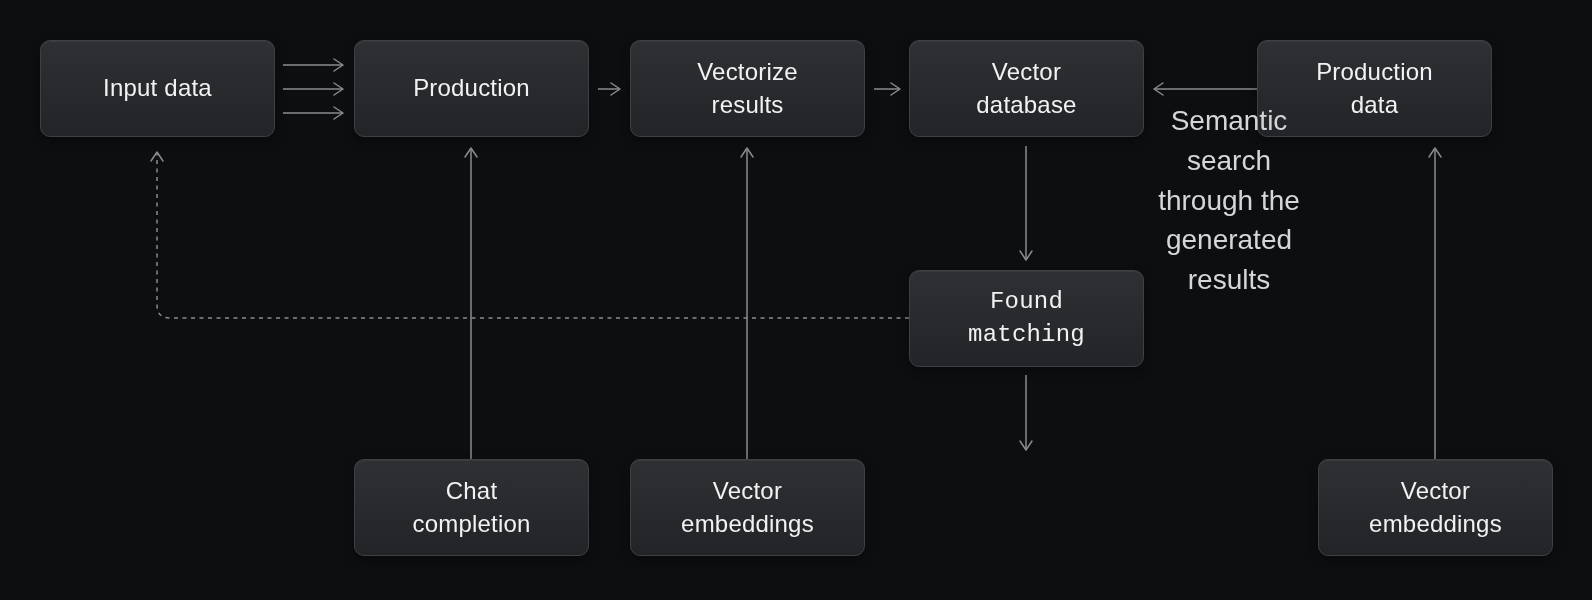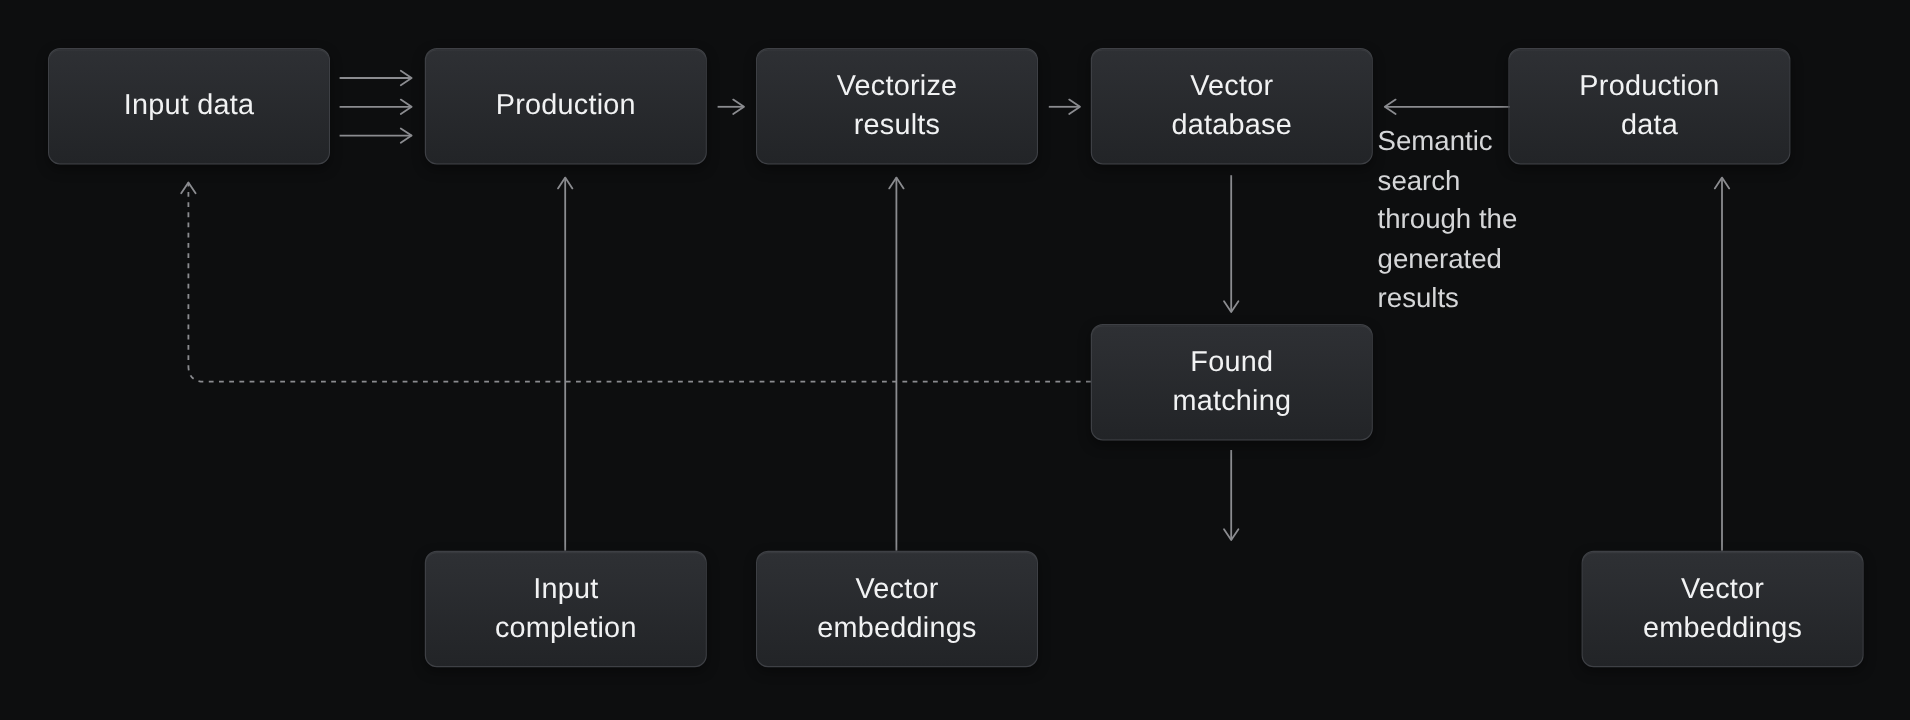--- a/index.html
+++ b/index.html
@@ -42,22 +42,23 @@
     color: var(--box-text, #f1f2f3);
     font-size: 24px;
     line-height: 1.35;
     text-align: center;
     white-space: pre-line;
     letter-spacing: 0.2px;
   }
   .note {
     position: absolute;
     color: var(--note-text, #d5d6d8);
-    font-size: 23px;
+    font-size: 28px;
     line-height: 1.42;
+    text-align: center;
     white-space: pre-line;
   }
 </style>
 </head>
 <body>
 
 <div class="canvas">
 
   <svg class="edges" viewBox="0 0 1592 600" xmlns="http://www.w3.org/2000/svg">
 
@@ -128,27 +129,27 @@
   </div>
   <div class="node" style="left:909px; top:40px;">
     <span class="node-label">Vector
 database</span>
   </div>
   <div class="node" style="left:1257px; top:40px;">
     <span class="node-label">Production
 data</span>
   </div>
 
-  <div class="node" style="left:909px; top:270px;">
+  <div class="node" style="left:909px; top:270px;font-family:Liberation Mono, monospace;">
     <span class="node-label">Found
 matching</span>
   </div>
 
   <div class="node" style="left:354px; top:459px;">
-    <span class="node-label">Input
+    <span class="node-label">Chat
 completion</span>
   </div>
   <div class="node" style="left:630px; top:459px;">
     <span class="node-label">Vector
 embeddings</span>
   </div>
   <div class="node" style="left:1318px; top:459px;">
     <span class="node-label">Vector
 embeddings</span>
   </div>

